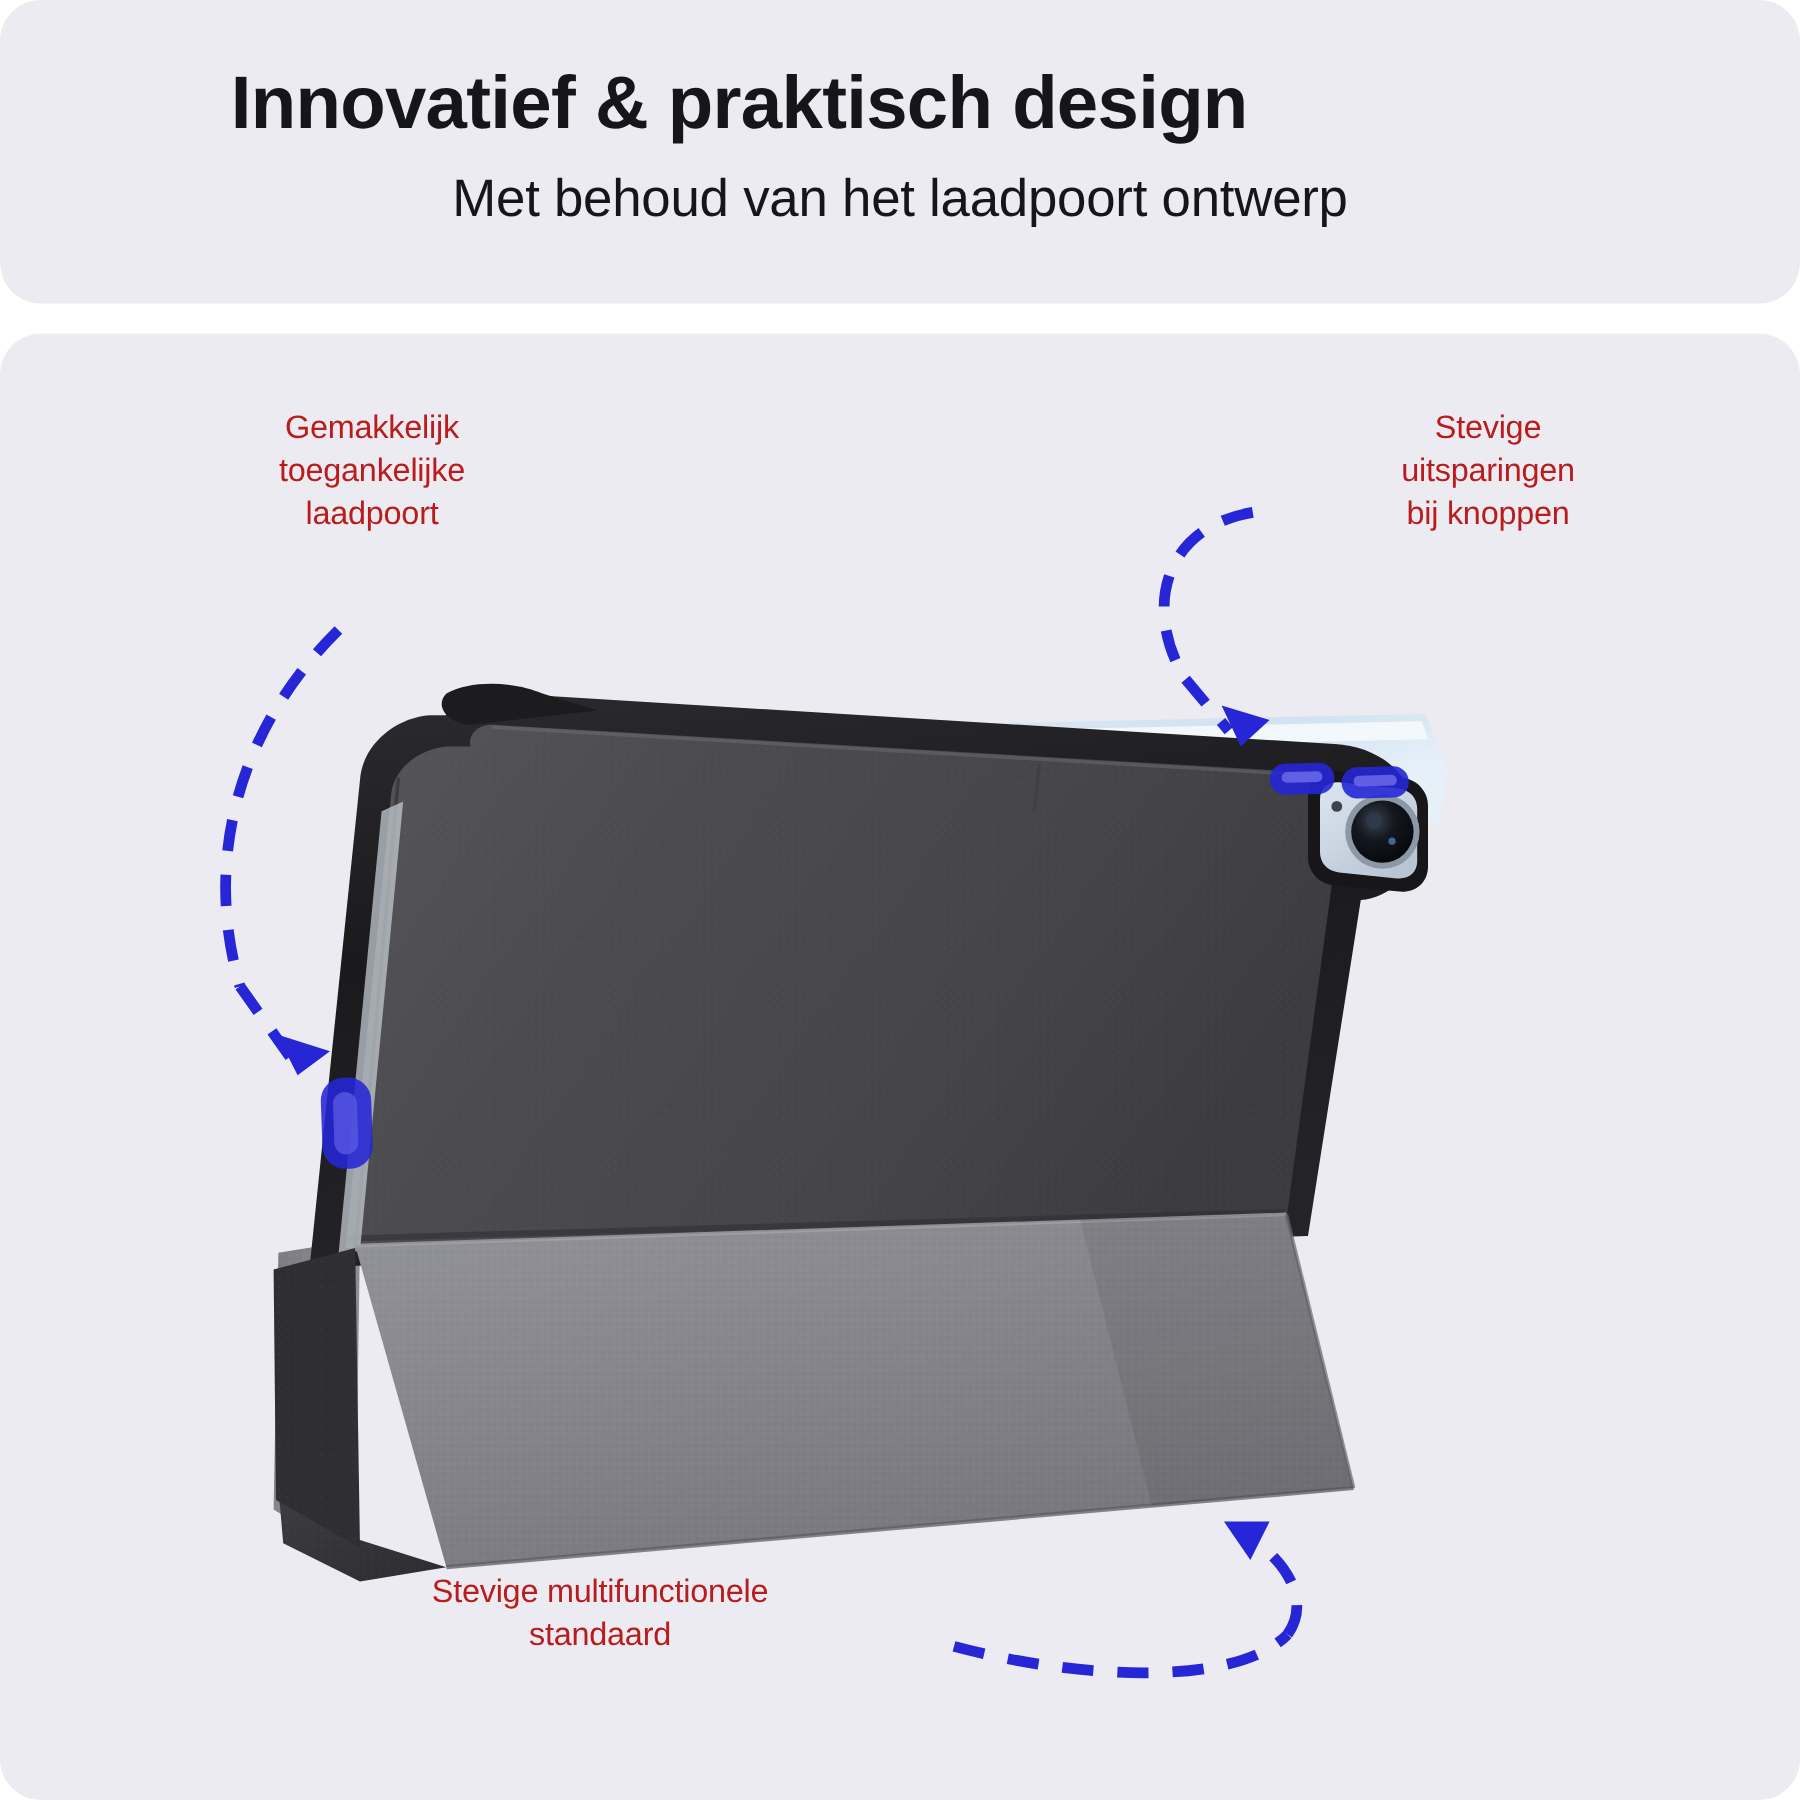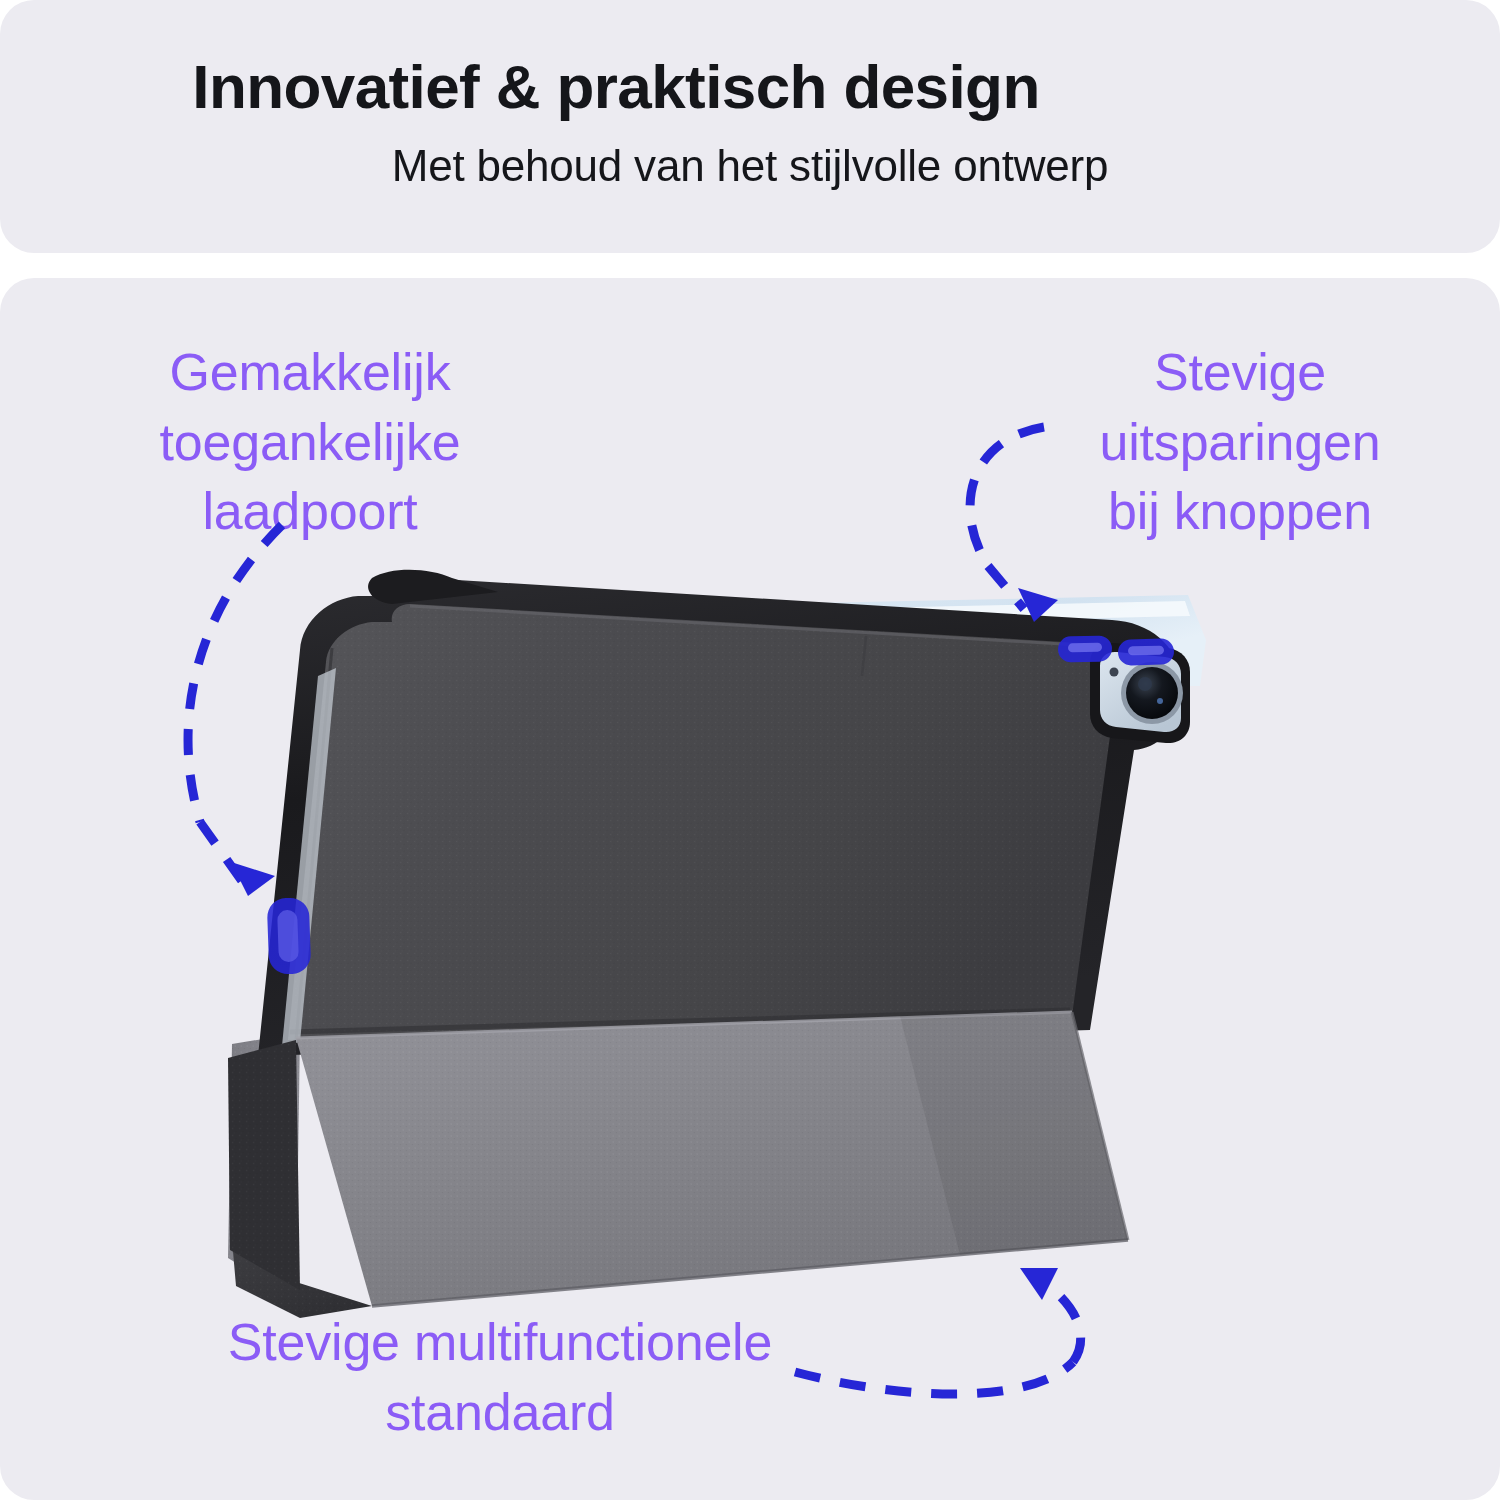--- a/index.html
+++ b/index.html
@@ -57,24 +57,24 @@
     font-size:44px;
     font-weight:400;
     letter-spacing:-0.2px;
     color:#15161a;
     line-height:1.2;
   }
 
   
   .callout {
     position:absolute;
-    font-size:52px;
+    font-size:27px;
     font-weight:400;
     line-height:1.34;
-    color:#8b5cf6;
+    color:#b91c1c;
     text-align:center;
     letter-spacing:-0.2px;
     white-space:pre-line;
   }
 
   .callout-left   { left:90px;  top:338px;  width:440px; }
   .callout-right  { left:1020px; top:338px; width:440px; }
   .callout-bottom { left:150px; top:1308px; width:700px; }
 
   
@@ -94,21 +94,21 @@
 
   .product { position:absolute; left:0; top:0; width:1500px; height:1500px; }
 </style>
 </head>
 <body>
 
 <div class="page">
 
   <div class="panel header-panel">
     <div class="title">Innovatief &amp; praktisch design</div>
-    <div class="subtitle">Met behoud van het stijlvolle ontwerp</div>
+    <div class="subtitle">Met behoud van het laadpoort ontwerp</div>
   </div>
 
   <div class="panel body-panel"></div>
 
   <div class="stage">
     <svg class="product" viewBox="0 0 1500 1500">
       <defs>
 
         <linearGradient id="gBack" x1="0" y1="0" x2="1" y2="0.35">
           <stop offset="0" stop-color="#56565A"></stop>

